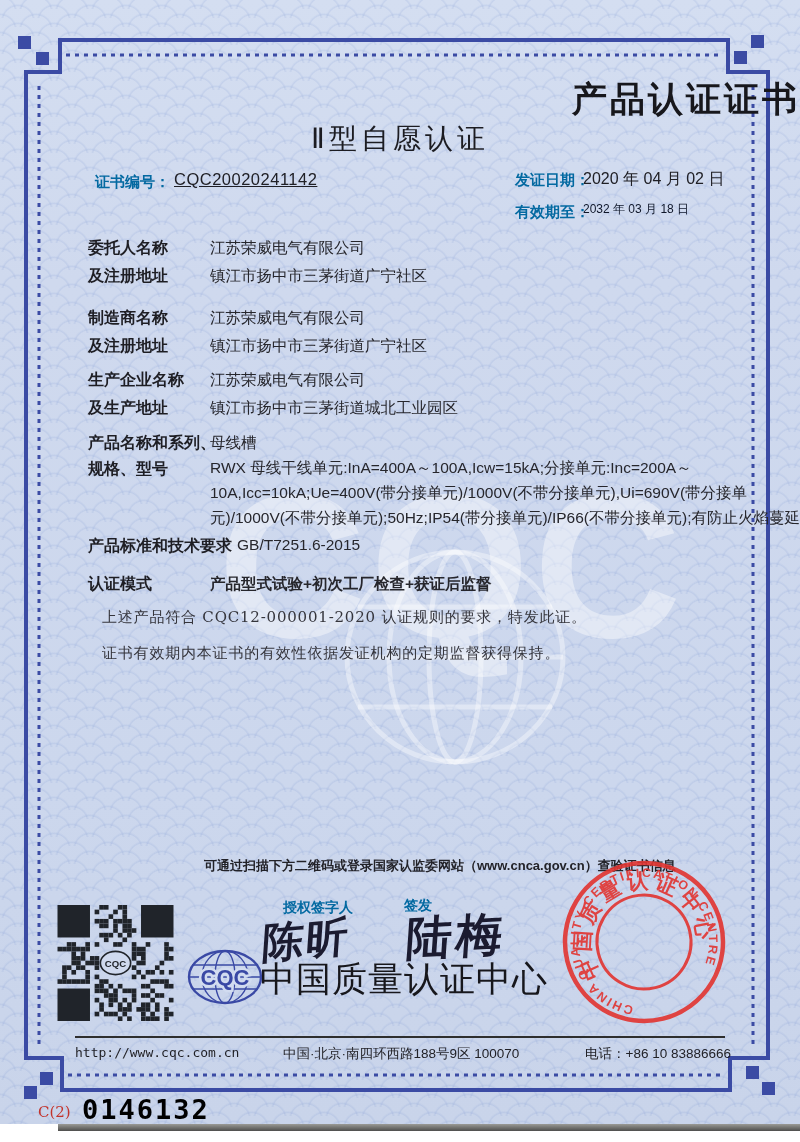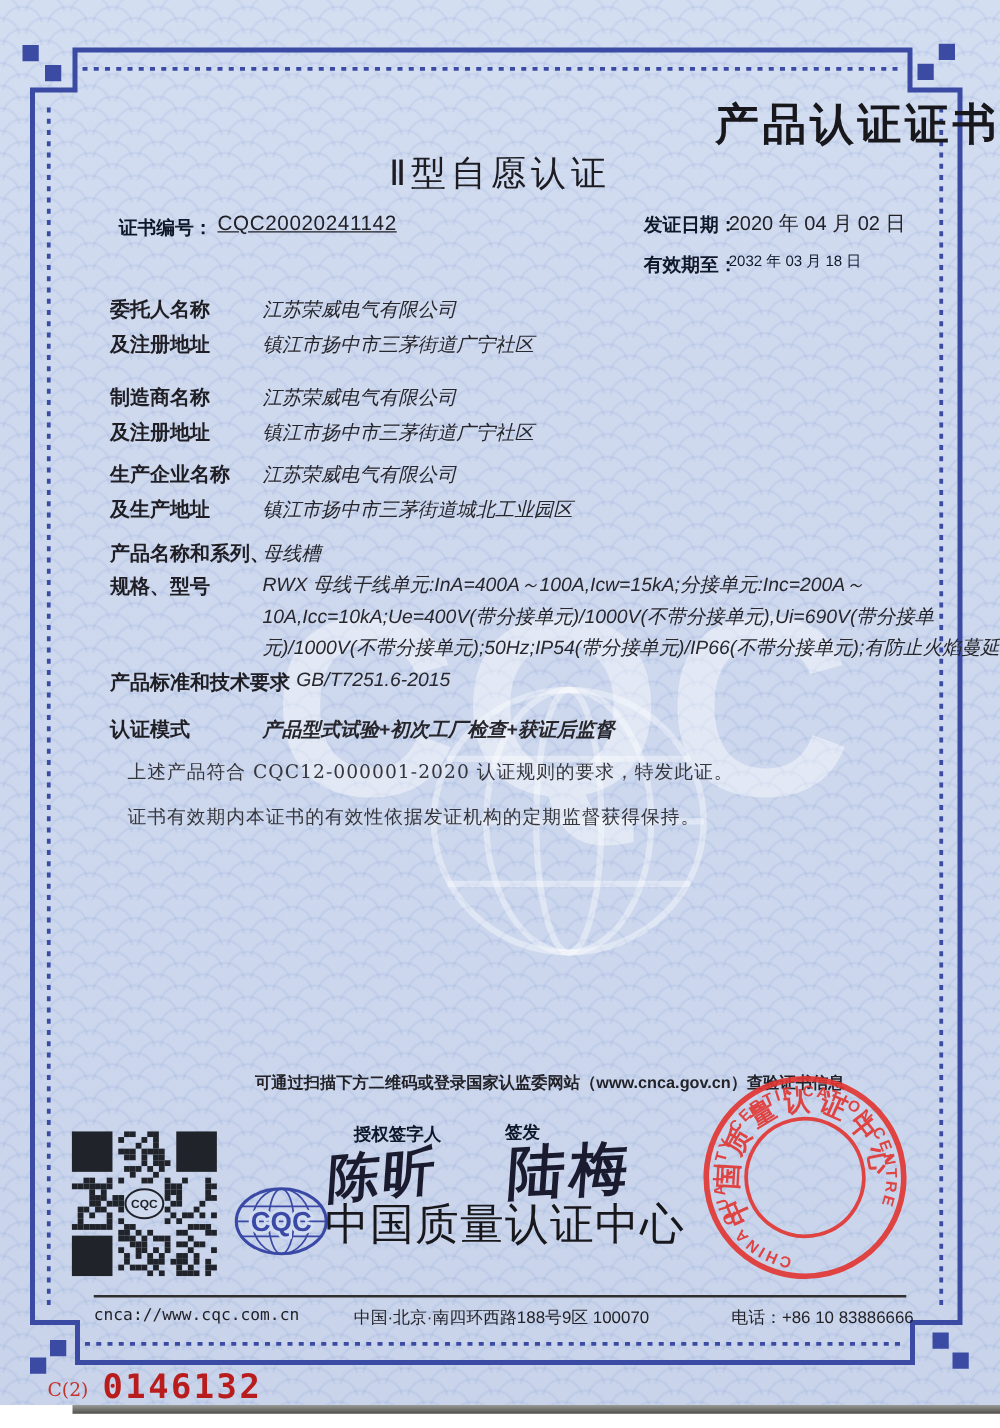--- a/index.html
+++ b/index.html
@@ -10,28 +10,28 @@
   .paper::before{content:"";position:absolute;inset:0;pointer-events:none;
     background-image:
       radial-gradient(circle at 50% 118%, rgba(96,128,200,0) 52%, rgba(96,128,200,0.13) 56%, rgba(96,128,200,0) 63%),
       radial-gradient(circle at 50% 118%, rgba(96,128,200,0) 52%, rgba(96,128,200,0.13) 56%, rgba(96,128,200,0) 63%);
     background-size:36px 18px,36px 18px;background-position:0 0,18px 9px;}
   .abs{position:absolute;white-space:nowrap;}
   .serif{font-family:"DejaVu Serif","Liberation Serif",serif;}
   .mono{font-family:"DejaVu Sans Mono","Liberation Mono",monospace;}
   .title{width:800px;text-align:right;font-size:35px;font-weight:bold;color:#17171c;letter-spacing:3px;}
   .subtitle{width:800px;text-align:center;font-size:28px;color:#1c1c22;letter-spacing:4px;}
-  .kai{font-family:"DejaVu Serif","Liberation Serif",serif;font-weight:600;color:#0f172a;}
+  .kai{font-family:"DejaVu Serif","Liberation Serif",serif;font-weight:600;color:#0369a1;}
   .flabel{font-size:16px;font-weight:bold;color:#1e1e24;}
-  .fvalue{font-size:15.5px;color:#26262c;font-style:italic;}
+  .fvalue{font-size:15.5px;color:#26262c;}
   .note{font-family:"DejaVu Serif","Liberation Serif",serif;font-size:15px;color:#35353c;letter-spacing:0.8px;margin-left:16px;}
   .sig{font-family:"DejaVu Serif","Liberation Serif",serif;font-weight:bold;color:#1b1b30;}
   .wm-cqc{font-size:205px;font-weight:bold;color:rgba(255,255,255,0.42);letter-spacing:4px;}
   .footer-txt{font-size:13.5px;color:#222228;}
-  .serial-num{font-size:27px;color:#b91c1c;letter-spacing:2px;font-weight:bold;}
+  .serial-num{font-size:27px;color:#000000;letter-spacing:2px;font-weight:bold;}
   .shadow-bar{position:absolute;left:58px;top:1124px;width:742px;height:7px;
               background:linear-gradient(180deg,#9a9a96,#4e4e4c);}
 </style>
 </head>
 <body>
 
 <div class="paper"></div>
 
 <div class="abs wm-cqc" style="left:218px;top:448px;">CQC</div>
 <svg class="abs" style="left:340px;top:545px;" width="230" height="225" viewBox="0 0 230 225">
@@ -320,20 +320,20 @@
   <circle cx="100" cy="100" r="47" fill="none" stroke="#e23430" stroke-width="3"></circle>
   <text fill="#e23430" font-size="12.5" font-weight="bold" letter-spacing="2">
     <textPath href="#sealArcEn" startOffset="26">CHINA QUALITY CERTIFICATION CENTRE</textPath>
   </text>
   <text fill="#e23430" font-size="21" font-weight="bold" letter-spacing="5">
     <textPath href="#sealArcCn" startOffset="62">中国质量认证中心</textPath>
   </text>
 </svg>
 
 <div class="abs" style="left:75px;top:1036px;width:650px;height:2px;background:#2e2e2e;"></div>
-<div class="abs mono" style="left:75px;top:1045px;font-size:13px;color:#1f1f24;">cnca://www.cqc.com.cn</div>
+<div class="abs mono" style="left:75px;top:1045px;font-size:13px;color:#1f1f24;">http://www.cqc.com.cn</div>
 <div class="abs footer-txt" style="left:283px;top:1045px;">中国·北京·南四环西路188号9区  100070</div>
 <div class="abs footer-txt" style="left:585px;top:1045px;">电话：+86 10 83886666</div>
 
 <div class="abs serif" style="left:38px;top:1103px;font-size:15px;color:#c3332b;">C(2)</div>
 <div class="abs mono serial-num" style="left:82px;top:1094px;">0146132</div>
 
 <div class="shadow-bar"></div>
 
 </body></html>

